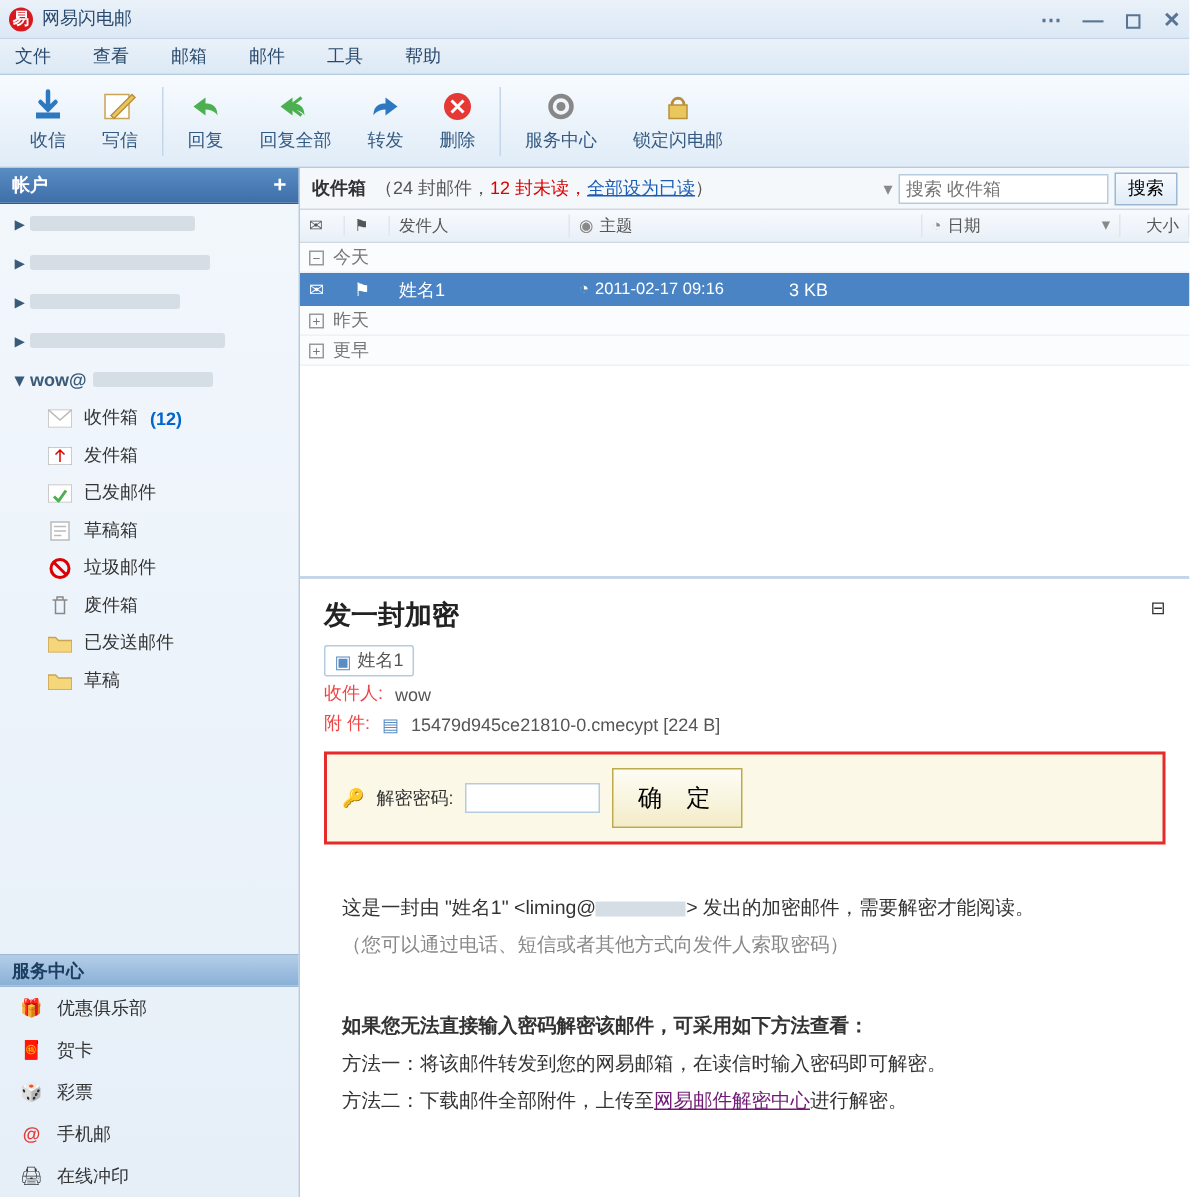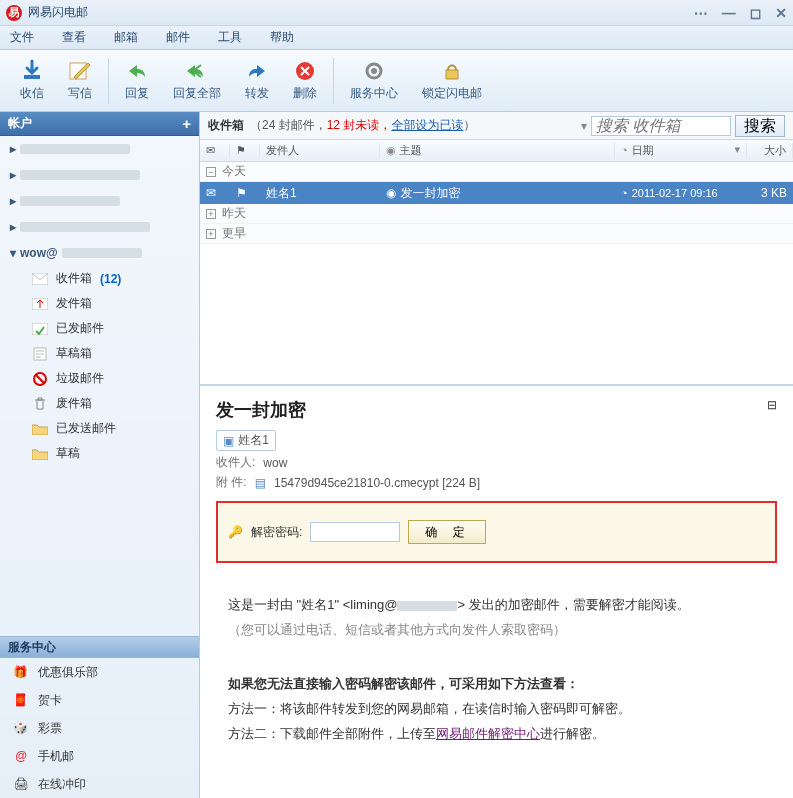--- a/index.html
+++ b/index.html
@@ -34,43 +34,43 @@
 .svc-item { display: flex; align-items: center; gap: 8px; padding: 5px 12px; cursor: pointer; }
 .svc-item .sic { width: 18px; height: 18px; display: inline-flex; align-items: center; justify-content: center; }
 
 .content { flex: 1; display: flex; flex-direction: column; background: #fff; }
 .list-head { height: 28px; display: flex; align-items: center; padding: 0 8px; border-bottom: 1px solid #d0d8e0; background: #f5f8fb; gap: 6px; }
 .list-head .name { font-weight: bold; }
 .list-head .summary { color: #555; }
 .list-head .summary .unread { color: #d00; }
 .list-head .link { color: #1a5db5; text-decoration: underline; cursor: pointer; }
 .searchbox { margin-left: auto; display: flex; align-items: center; gap: 4px; }
-.searchbox input { width: 140px; height: 20px; border: 1px solid #b5cbe0; padding: 0 4px; font-style: italic; color: #888; font-size: 16px; }
-.searchbox button { height: 22px; padding: 0 8px; border: 1px solid #9cb8d4; background: linear-gradient(#f7fbff,#e0ecf7); cursor: pointer; font-size: 16px; }
+.searchbox input { width: 140px; height: 20px; border: 1px solid #b5cbe0; padding: 0 4px; color: #888; font-size: 12px; }
+.searchbox button { height: 22px; padding: 0 8px; border: 1px solid #9cb8d4; background: linear-gradient(#f7fbff,#e0ecf7); cursor: pointer; font-size: 12px; }
 
 .cols { height: 22px; display: flex; align-items: center; border-bottom: 1px solid #d0d8e0; background: linear-gradient(#f7fbff,#e8eff6); color: #555; font-size: 11px; }
 .col { padding: 0 6px; border-right: 1px solid #e0e6ec; }
 .c-ic { width: 30px; } .c-fl { width: 30px; } .c-from { width: 120px; } .c-subj { flex: 1; } .c-date { width: 132px; } .c-size { width: 46px; text-align: right; }
 
 .group { height: 20px; display: flex; align-items: center; padding: 0 6px; gap: 6px; background: #fafcfe; border-bottom: 1px solid #eef2f6; color: #777; }
 .group .box { width: 10px; height: 10px; border: 1px solid #999; font-size: 9px; line-height: 8px; text-align: center; }
 .row { height: 22px; display: flex; align-items: center; font-size: 12px; }
 .row.sel { background: #4a84c4; color: #fff; }
 .row .cell { padding: 0 6px; }
 .row .c-date { font-size: 11px; }
 
 .preview { flex: 1; border-top: 2px solid #c5d6e8; overflow: hidden; padding: 12px 16px 0 16px; }
 .preview h2 { font-size: 18px; color: #222; margin-bottom: 8px; font-weight: bold; }
 .pv-line { display: flex; align-items: center; gap: 8px; margin: 3px 0; color: #555; }
-.pv-line .lab { color: #737373; }
+.pv-line .lab { color: #ef4444; }
 .card { display: inline-flex; align-items: center; border: 1px solid #b5cbe0; padding: 1px 6px; border-radius: 2px; gap: 4px; }
 
 .decrypt-box { margin-top: 10px; border: 2px solid #e52b2b; background: #fbf8e8; padding: 8px 10px; display: flex; align-items: center; gap: 8px; height: 62px; }
 .decrypt-box input { width: 90px; height: 20px; border: 1px solid #b5cbe0; }
-.decrypt-box button { height: 24px; padding: 0 14px; border: 1px solid #bfa94d; background: linear-gradient(#fefdf5,#f3ecc9); cursor: pointer; font-size: 12px; letter-spacing: 6px; padding-left: 16px; }
+.decrypt-box button { height: 40px; padding: 0 14px; border: 1px solid #bfa94d; background: linear-gradient(#fefdf5,#f3ecc9); cursor: pointer; font-size: 16px; letter-spacing: 6px; padding-left: 16px; }
 
 .body-text { margin-top: 30px; padding: 0 12px; line-height: 1.9; color: #333; font-size: 13px; }
 .body-text .muted { color: #888; }
 .body-text .bold { font-weight: bold; margin-top: 30px; }
 .body-text a { color: #701a75; text-decoration: underline; }
 .blur-inline { display:inline-block; background:#d5dde5; height:10px; width:60px; vertical-align:middle; }
 
 svg { display: block; }
 </style>
 </head>
@@ -316,21 +316,20 @@
       <span class="col c-size">大小</span>
     </div>
     <div class="group">
         <span class="box">−</span>
         <span>今天</span>
       </div>
     <div class="row sel">
       <span class="cell c-ic">✉</span>
       <span class="cell c-fl">⚑</span>
       <span class="cell c-from">姓名1</span>
-      <span class="cell c-subj"><span style="margin-right:4px;">◉</span><span>发一封加密</span></span>
       <span class="cell c-date"><span style="margin-right:4px;">◔</span><span>2011-02-17 09:16</span></span>
       <span class="cell c-size">3 KB</span>
     </div>
     <div class="group">
         <span class="box">+</span>
         <span>昨天</span>
       </div>
     <div class="group">
         <span class="box">+</span>
         <span>更早</span>

